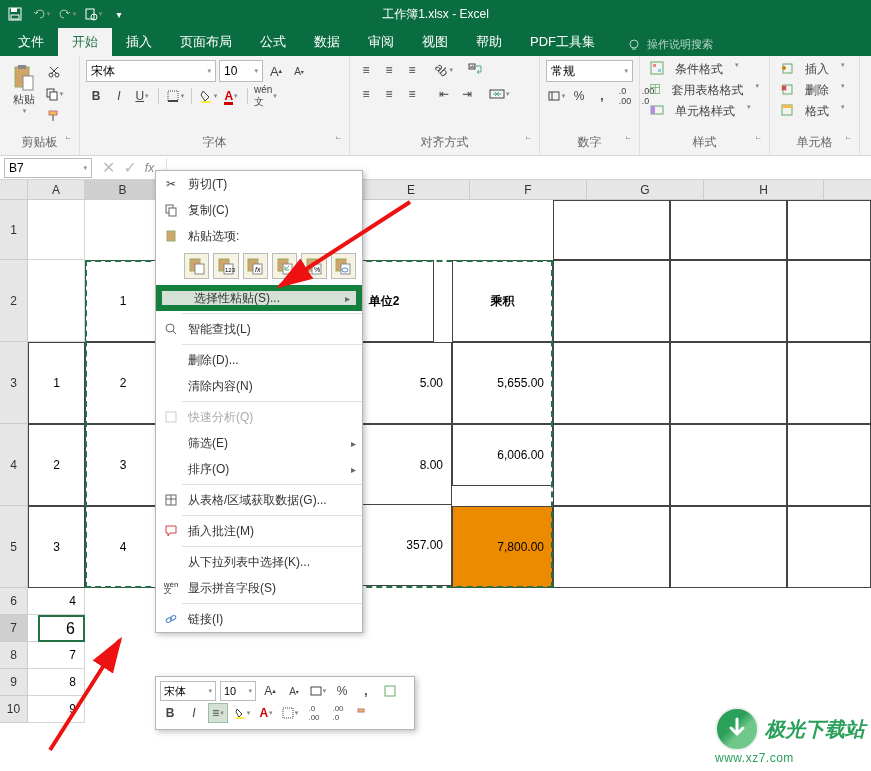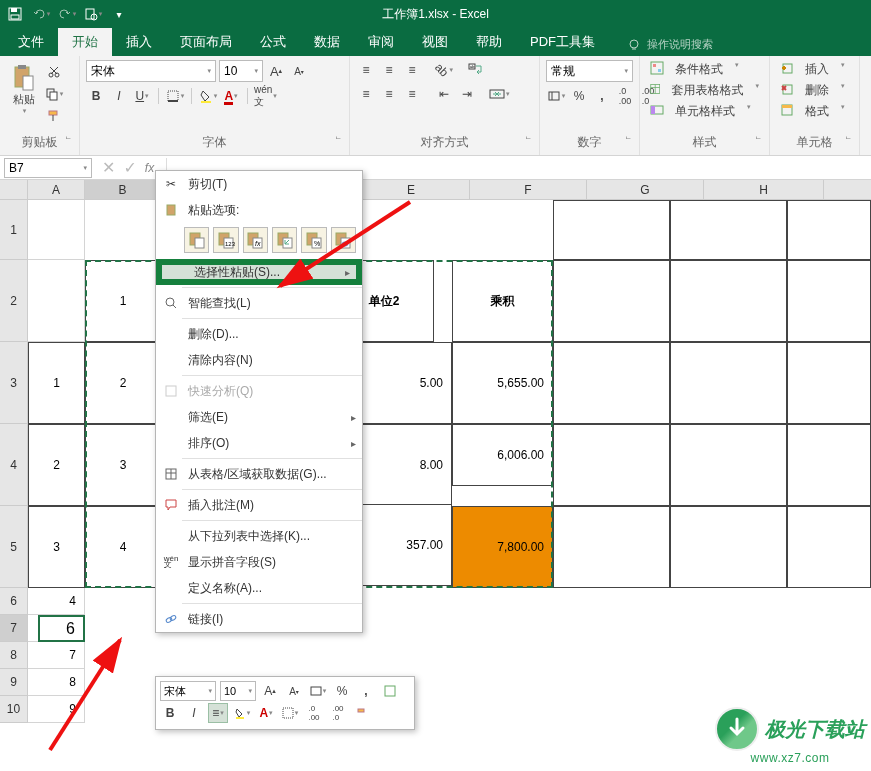--- a/index.html
+++ b/index.html
@@ -71,21 +71,21 @@
 
 
 .mini-toolbar { position: absolute; background: #fff; border: 1px solid #b5b5b5; box-shadow: 2px 2px 6px rgba(0,0,0,0.25); padding: 4px; font-size: 11px; }
 .mini-row { display: flex; align-items: center; gap: 4px; margin-bottom: 2px; }
 .mini-select { border: 1px solid #bbb; height: 20px; padding: 0 3px; display: flex; align-items: center; justify-content: space-between; font-size: 11px; }
 
 
 .red-arrow { position: absolute; pointer-events: none; }
 
 
-.watermark { position: absolute; right: 6px; bottom: 6px; display: flex; flex-direction: column; align-items: center; }
+.watermark { position: absolute; right: 6px; bottom: 6px; display: flex; flex-direction: column; align-items: flex-start; }
 .wm-main { display: flex; align-items: center; gap: 6px; }
 .wm-disc { width: 44px; height: 44px; border-radius: 50%; background: linear-gradient(135deg, #2aa05a 40%, #6fc889 60%); display: flex; align-items: center; justify-content: center; color: #fff; font-weight: bold; font-size: 18px; border: 2px solid #eee; }
 .wm-text { font-size: 20px; font-weight: bold; color: #2aa05a; font-style: italic; text-shadow: 1px 1px 0 #fff; }
 .wm-url { font-size: 12px; color: #2aa05a; letter-spacing: 0.5px; }
 
 svg { display: block; }
 </style>
 </head>
 <body>
 
@@ -474,20 +474,29 @@
 </div>
 
 <div class="context-menu" style="left:155px;top:170px">
   <div class="cm-item">
       <span class="cm-icon">✂</span>
       <span>剪切(T)</span>
     </div>
   <div class="cm-item">
       <span class="cm-icon">
         <svg width="14" height="14" viewBox="0 0 14 14">
+          <rect x="2" y="2" width="7" height="8" fill="none" stroke="#666"></rect>
+          <rect x="5" y="5" width="7" height="8" fill="#fff" stroke="#666"></rect>
+        </svg>
+      </span>
+      <span>复制(C)</span>
+    </div>
+  <div class="cm-item">
+      <span class="cm-icon">
+        <svg width="14" height="14" viewBox="0 0 14 14">
           <rect x="3" y="2" width="8" height="10" fill="#d1a46a" stroke="#9a6"></rect>
         </svg>
       </span>
       <span>粘贴选项:</span>
     </div>
   <div class="paste-opts">
     <div class="paste-opt">
         <svg width="18" height="18" viewBox="0 0 18 18">
           <rect x="2" y="2" width="10" height="12" fill="#d1a46a" stroke="#9a6"></rect>
           <rect x="7" y="7" width="9" height="10" fill="#fff" stroke="#888"></rect>
@@ -595,24 +604,20 @@
   <div class="cm-sep"></div>
   <div class="cm-item">
       <span class="cm-icon"></span>
       <span>从下拉列表中选择(K)...</span>
     </div>
   <div class="cm-item">
       <span class="cm-icon">
         <span style="font-size:8px;line-height:6px">wén<br>文</span>
       </span>
       <span>显示拼音字段(S)</span>
-    </div>
-  <div class="cm-item">
-      <span class="cm-icon"></span>
-      <span>定义名称(A)...</span>
     </div>
   <div class="cm-sep"></div>
   <div class="cm-item">
       <span class="cm-icon">
         <svg width="14" height="14" viewBox="0 0 14 14">
           <ellipse cx="5" cy="8" rx="3" ry="2" fill="none" stroke="#58c" transform="rotate(-30 5 8)"></ellipse>
           <ellipse cx="9" cy="6" rx="3" ry="2" fill="none" stroke="#58c" transform="rotate(-30 9 6)"></ellipse>
         </svg>
       </span>
       <span>链接(I)</span>

